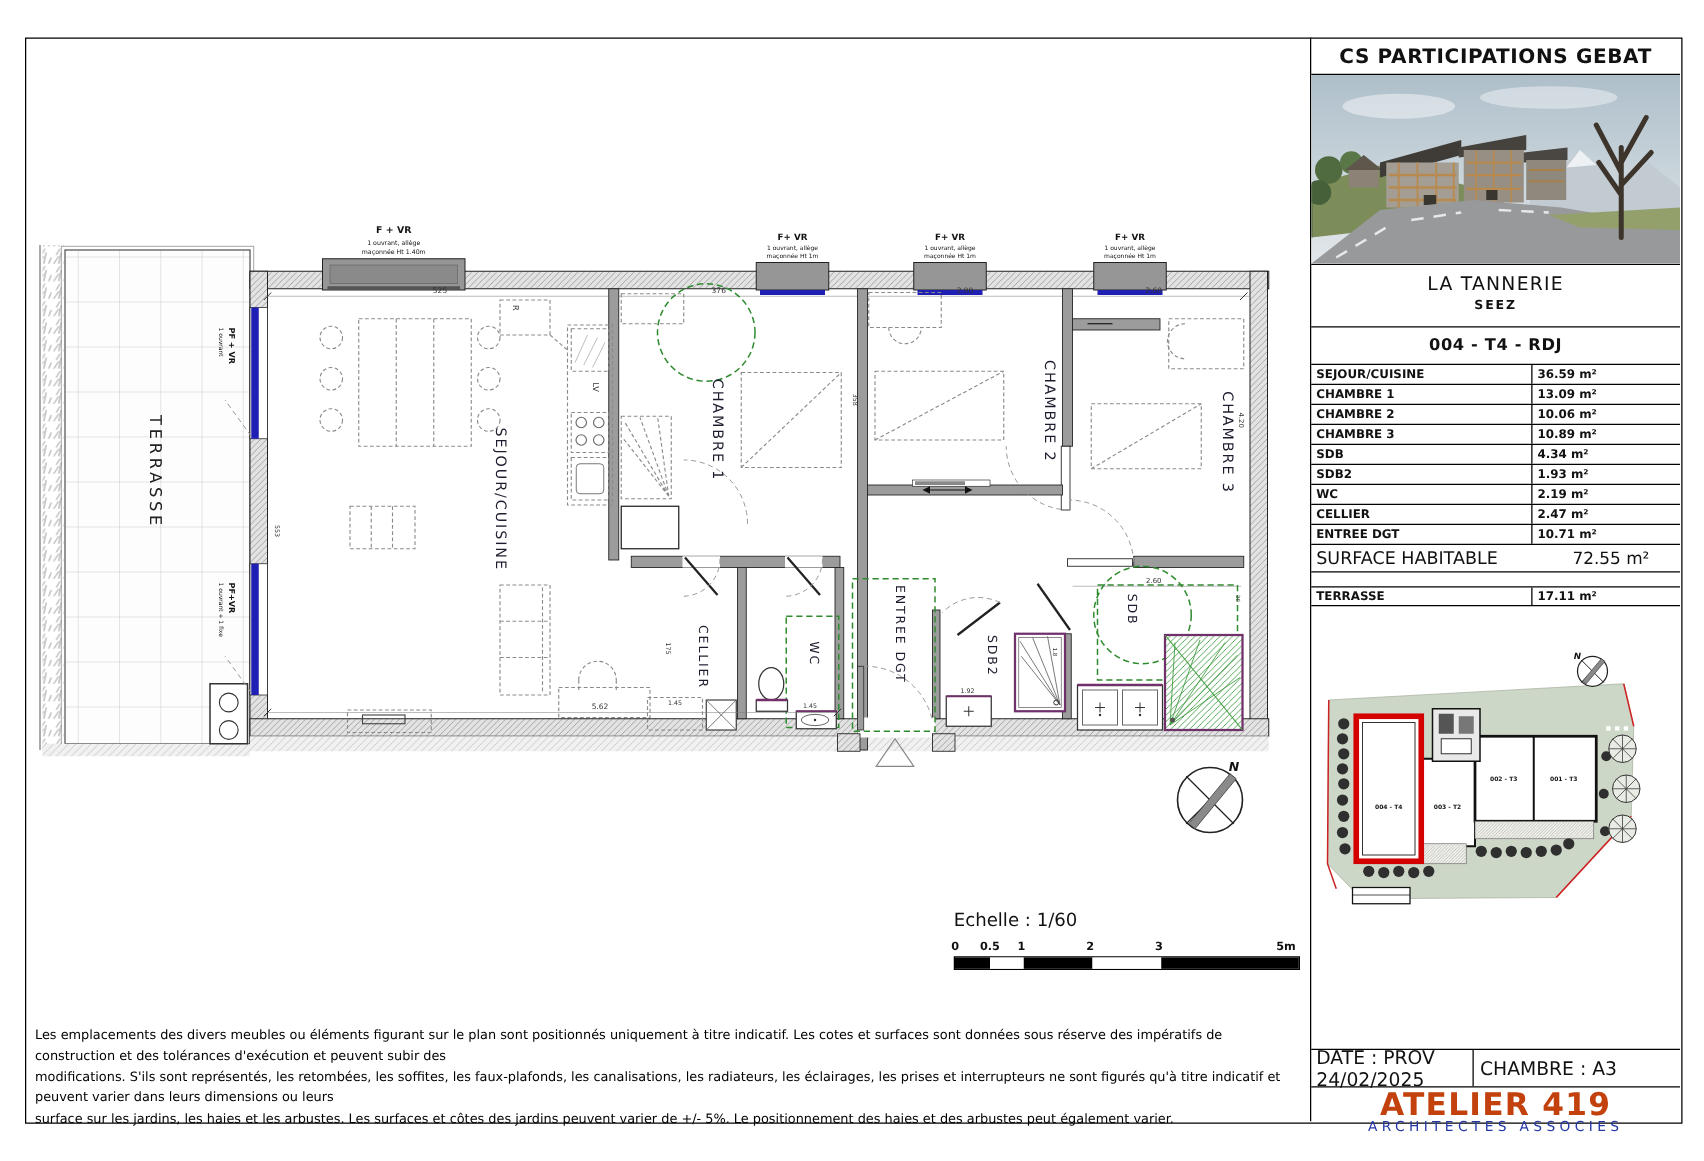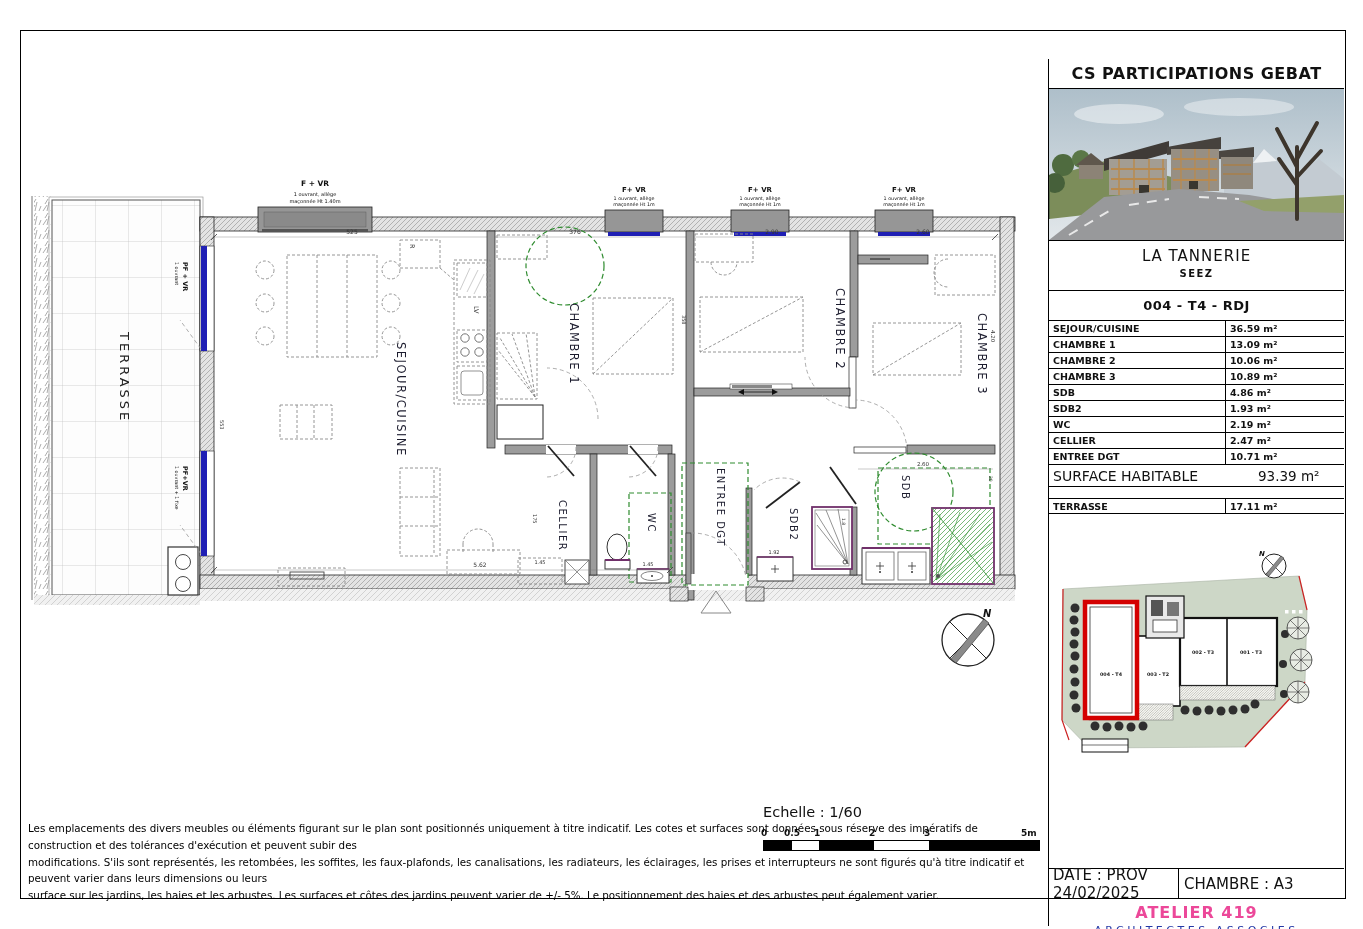--- a/index.html
+++ b/index.html
@@ -1,21 +1,21 @@
 <!DOCTYPE html>
 <html><head>
 <meta charset="utf-8">
 <style>
   html,body{margin:0;padding:0;background:#fff;}
   #sheet{position:relative;width:1363px;height:929px;background:#fff;overflow:hidden;
          font-family:"DejaVu Sans",sans-serif;color:#111;}
   .abs{position:absolute;}
   
   #frame{left:20px;top:30px;width:1324px;height:867px;border:1.5px solid #000;}
-  #panel{left:1048px;top:30px;width:296px;height:867px;border-left:1.5px solid #000;box-sizing:border-box;margin-top:29px;}
+  #panel{left:1048px;top:30px;width:296px;height:867px;border-left:1.5px solid #000;box-sizing:border-box;}
   .prow{box-sizing:border-box;width:100%;}
   #company{height:30px;border-bottom:1px solid #000;display:flex;align-items:center;justify-content:center;
            font-size:16px;font-weight:bold;letter-spacing:.5px;}
   #photoWrap{height:152px;border-bottom:1px solid #000;overflow:hidden;}
   #projectBlock{height:50px;border-bottom:1px solid #000;text-align:center;padding-top:6px;box-sizing:border-box;}
   #projectName{font-size:15px;letter-spacing:1px;}
   #cityName{font-size:10px;font-weight:bold;letter-spacing:1.5px;margin-top:3px;}
   #unitRow{height:30px;border-bottom:1px solid #000;display:flex;align-items:center;justify-content:center;
            font-size:13px;font-weight:bold;letter-spacing:.5px;}
   .trow{display:flex;height:16px;border-bottom:1px solid #000;box-sizing:border-box;font-size:9.5px;font-weight:bold;}
@@ -28,24 +28,24 @@
   #terrRow{display:flex;height:16px;border-top:1px solid #000;border-bottom:1px solid #000;
            box-sizing:border-box;font-size:9.5px;font-weight:bold;}
   #terrRow .tl{width:177px;box-sizing:border-box;padding:2px 0 0 4px;border-right:1px solid #000;}
   #terrRow .tv{flex:1;padding:2px 0 0 4px;}
   #siteWrap{height:354px;}
   #dateRow{display:flex;height:31px;border-top:1px solid #000;border-bottom:1px solid #000;box-sizing:border-box;
            font-size:15px;align-items:center;}
   #dateCell{width:130px;border-right:1px solid #000;box-sizing:border-box;padding:2px 0 1px 4px;height:100%;display:flex;align-items:center;}
   #formatCell{flex:1;padding-left:5px;}
   #firmBlock{text-align:center;padding-top:2px;}
-  #firmName{font-size:16px;font-weight:bold;color:#ec4899;letter-spacing:1px;line-height:24px;}
+  #firmName{font-size:25px;font-weight:bold;color:#c2410c;letter-spacing:1px;line-height:24px;}
   #firmSub{font-size:11px;color:#2438a6;letter-spacing:3.5px;line-height:11px;}
   
-  #scaleBlock{left:763px;top:804px;width:282px;}
+  #scaleBlock{left:763px;top:729px;width:282px;}
   #scaleTitle{font-size:14.5px;color:#111;margin-bottom:8px;}
   #scaleTicks{position:relative;height:12px;font-size:9px;font-weight:bold;}
   #scaleTicks span{position:absolute;top:0;}
   #scaleBar{position:relative;width:275px;height:9px;border:1px solid #000;box-sizing:content-box;background:#fff;}
   #scaleBar div{position:absolute;top:0;height:9px;}
   
   #disclaimer{left:28px;top:820px;width:1014px;font-size:10.3px;line-height:16.8px;color:#000;}
 </style>
 </head>
 <body>
@@ -426,41 +426,41 @@
       <div class="trow">
           <div class="tl">CHAMBRE 2</div>
           <div class="tv">10.06 m²</div>
         </div>
       <div class="trow">
           <div class="tl">CHAMBRE 3</div>
           <div class="tv">10.89 m²</div>
         </div>
       <div class="trow">
           <div class="tl">SDB</div>
-          <div class="tv">4.86 m²</div>
+          <div class="tv">4.34 m²</div>
         </div>
       <div class="trow">
           <div class="tl">SDB2</div>
           <div class="tv">1.93 m²</div>
         </div>
       <div class="trow">
           <div class="tl">WC</div>
           <div class="tv">2.19 m²</div>
         </div>
       <div class="trow">
           <div class="tl">CELLIER</div>
           <div class="tv">2.47 m²</div>
         </div>
       <div class="trow">
           <div class="tl">ENTREE DGT</div>
           <div class="tv">10.71 m²</div>
         </div>
       <div id="totalRow">
         <div class="tl">SURFACE HABITABLE</div>
-        <div class="tv">93.39 m²</div>
+        <div class="tv">72.55 m²</div>
       </div>
       <div id="tspacer"></div>
       <div id="terrRow">
         <div class="tl">TERRASSE</div>
         <div class="tv">17.11 m²</div>
       </div>
     </div>
 
     <div class="prow" id="siteWrap">
       <svg width="296" height="354" viewBox="0 0 296 354">

